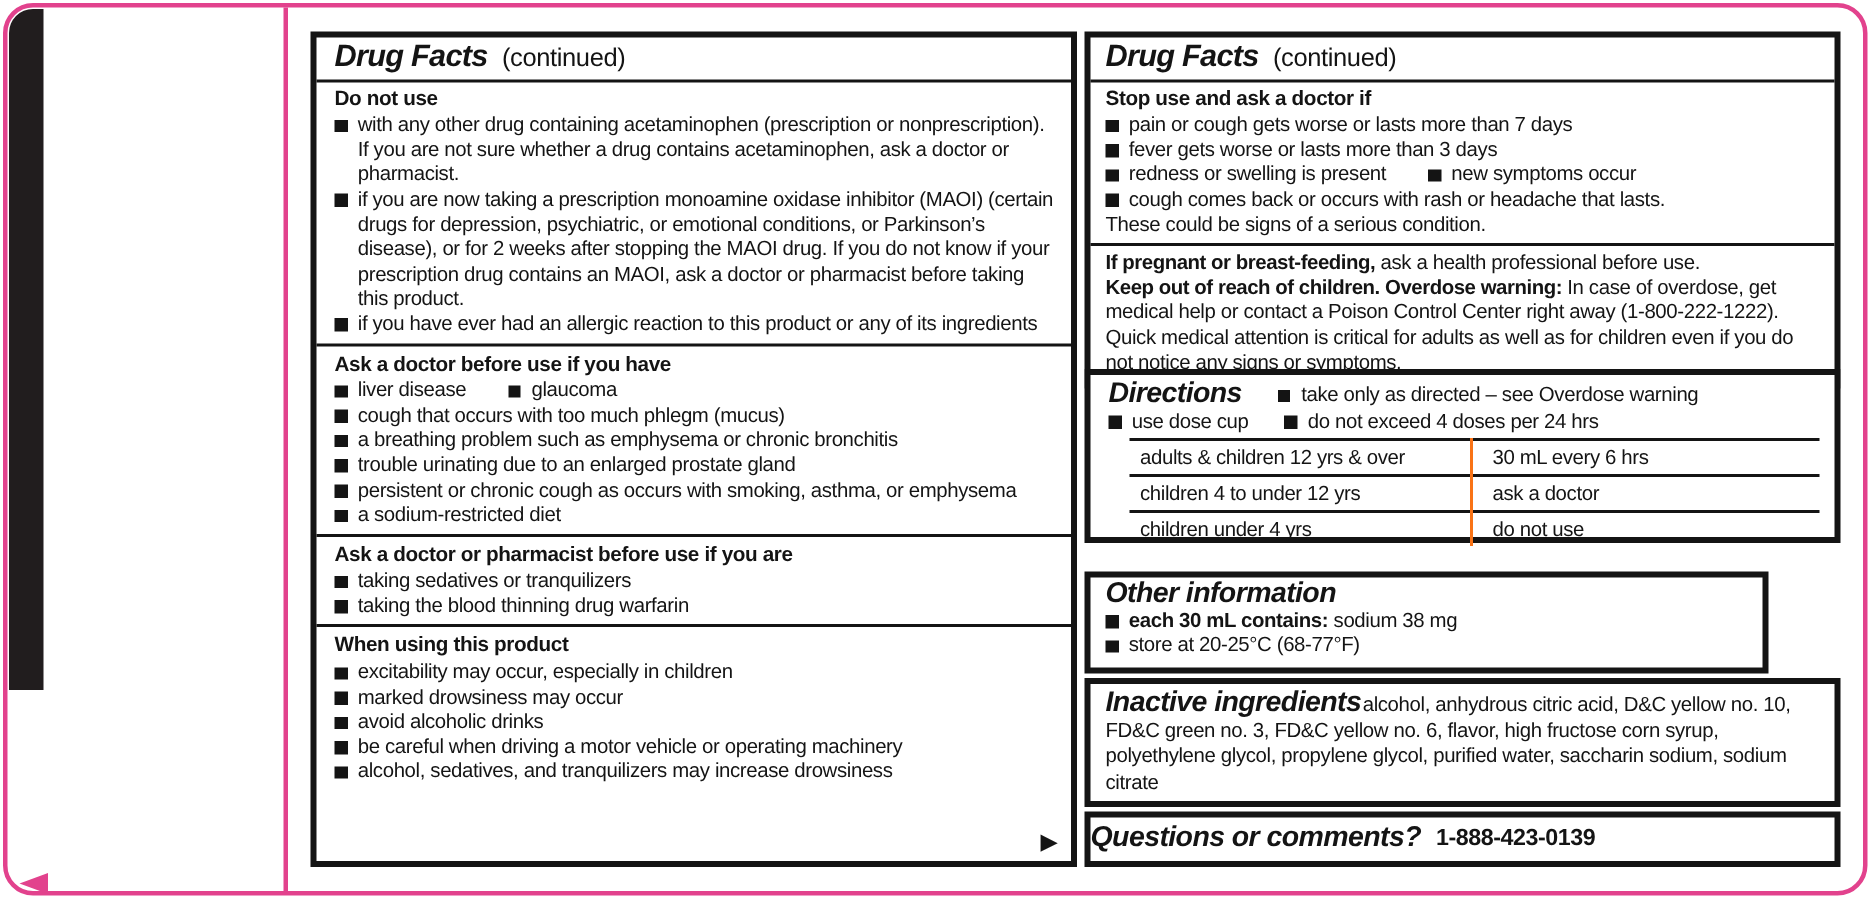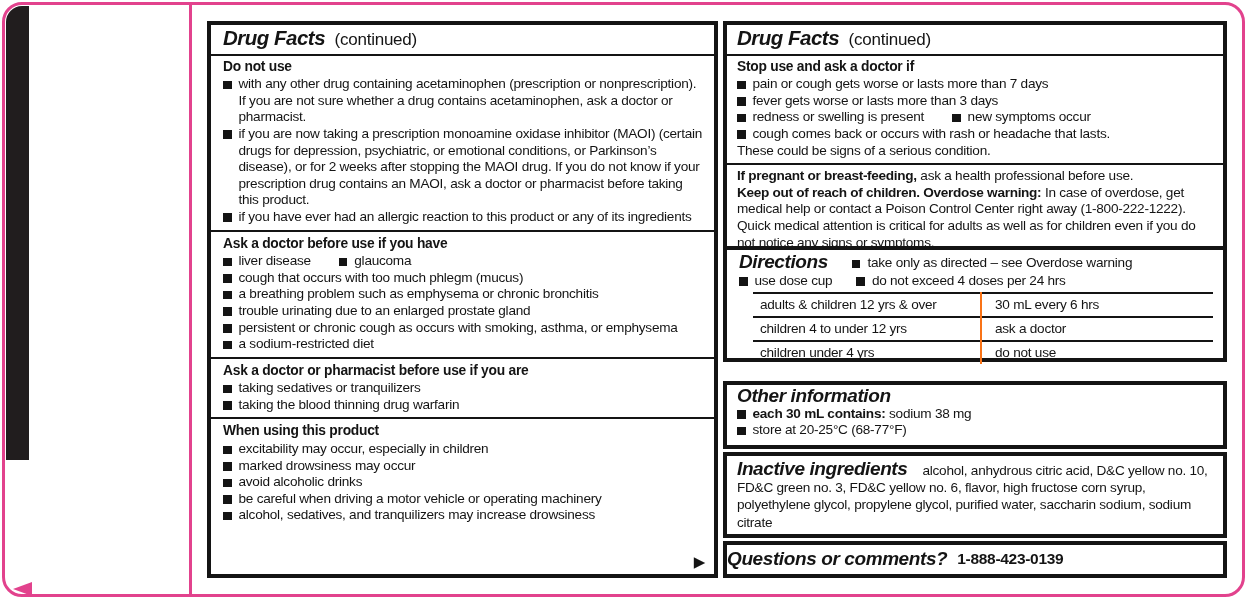--- a/index.html
+++ b/index.html
@@ -16,21 +16,21 @@
   .corner-arrow{position:absolute;left:13px;top:582px;width:0;height:0;
     border-top:7px solid transparent;border-bottom:7px solid transparent;
     border-right:19px solid #e2428d;}
 
   
   .panel{position:absolute;border:4px solid #141414;background:#fff;box-sizing:border-box;
     font-size:13.6px;line-height:16.6px;letter-spacing:-0.25px;}
   .panel-left{left:207px;top:21px;width:511px;height:557px;padding:3px 11px 4px 12px;}
   .boxA{left:723px;top:21px;width:504px;height:238px;padding:3px 10px;}
   .boxB{left:723px;top:246px;width:504px;height:116px;padding:4px 10px 0 12px;}
-  .boxC{left:723px;top:381px;width:504px;height:68px;padding:3px 10px;}
+  .boxC{left:723px;top:381px;width:456px;height:68px;padding:3px 10px;}
   .boxD{left:723px;top:452px;width:504px;height:86px;padding:4px 10px;}
   .boxE{left:723px;top:541px;width:504px;height:37px;padding:0 0;
         display:flex;align-items:center;gap:10px;}
 
   
   .df-header{border-bottom:2px solid #141414;padding-bottom:4px;padding-top:2px;margin-bottom:3px;}
   .panel-left .df-header{margin-left:-12px;margin-right:-11px;padding-left:12px;padding-right:11px;}
   .boxA .df-header{margin-left:-10px;margin-right:-10px;padding-left:10px;padding-right:10px;}
   .df-title{font-style:italic;font-weight:700;font-size:20.5px;letter-spacing:-0.5px;margin-top:17px;}
   .df-cont{font-size:17px;margin-left:6px;}
@@ -54,21 +54,21 @@
   .box-title{font-style:italic;font-weight:700;font-size:19px;letter-spacing:-0.4px;}
   .dir-bullets{display:flex;gap:24px;margin-top:1px;}
   .dose-table{border-collapse:collapse;margin-left:14px;margin-top:3px;
     width:calc(100% - 14px);}
   .dose-table td{border-top:2px solid #141414;padding:3px 8px 3px 7px;
     font-size:13.6px;line-height:16px;letter-spacing:-0.25px;}
   .dose-table td.pop{width:212px;border-right:2px solid #f97316;margin-top:11px;}
   .dose-table td.dose{padding-left:13px;}
 
   .boxC .box-title{display:block;margin-bottom:1px;}
-  .inline-title{margin-right:15px;}
+  .inline-title{margin-right:1px;}
   .boxD p{margin:0;line-height:17.2px;}
   .phone{font-weight:700;font-size:15.5px;letter-spacing:-0.3px;}
 
   .next-arrow{position:absolute;right:9px;bottom:5px;font-size:15px;line-height:15px;}
 </style>
 </head>
 <body>
 
 <div class="canvas">
   <div class="outer-frame"></div>

